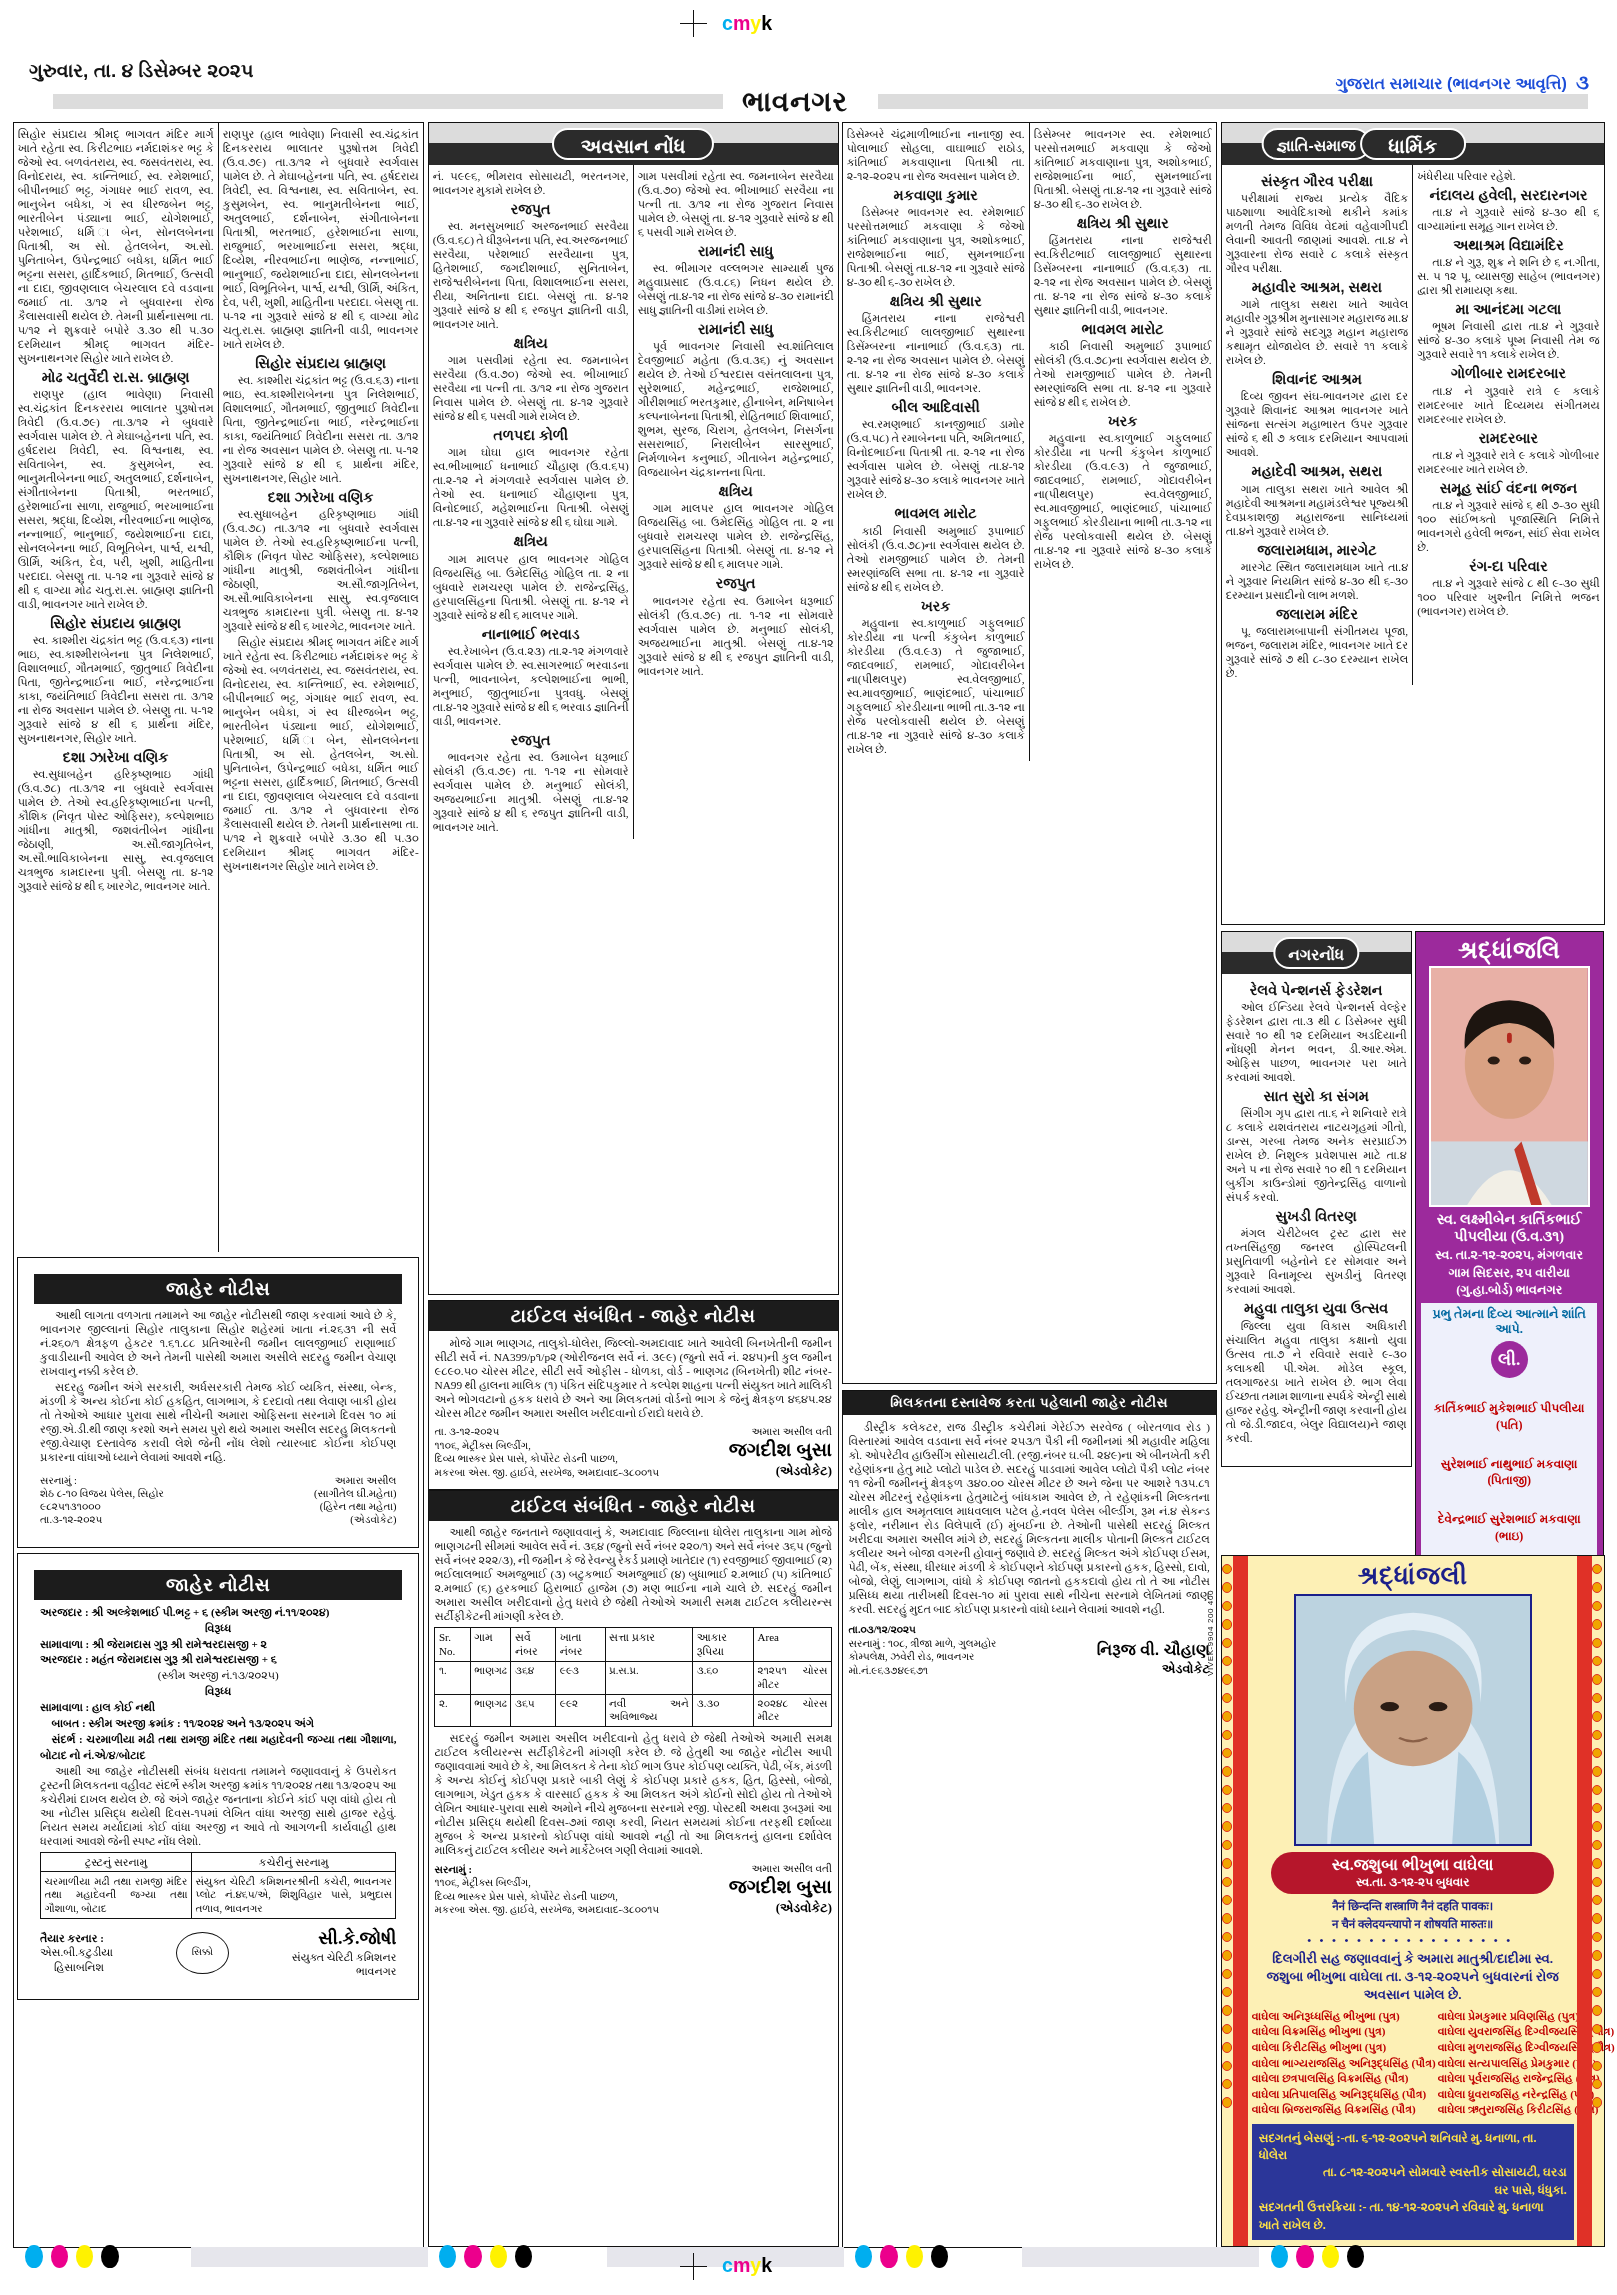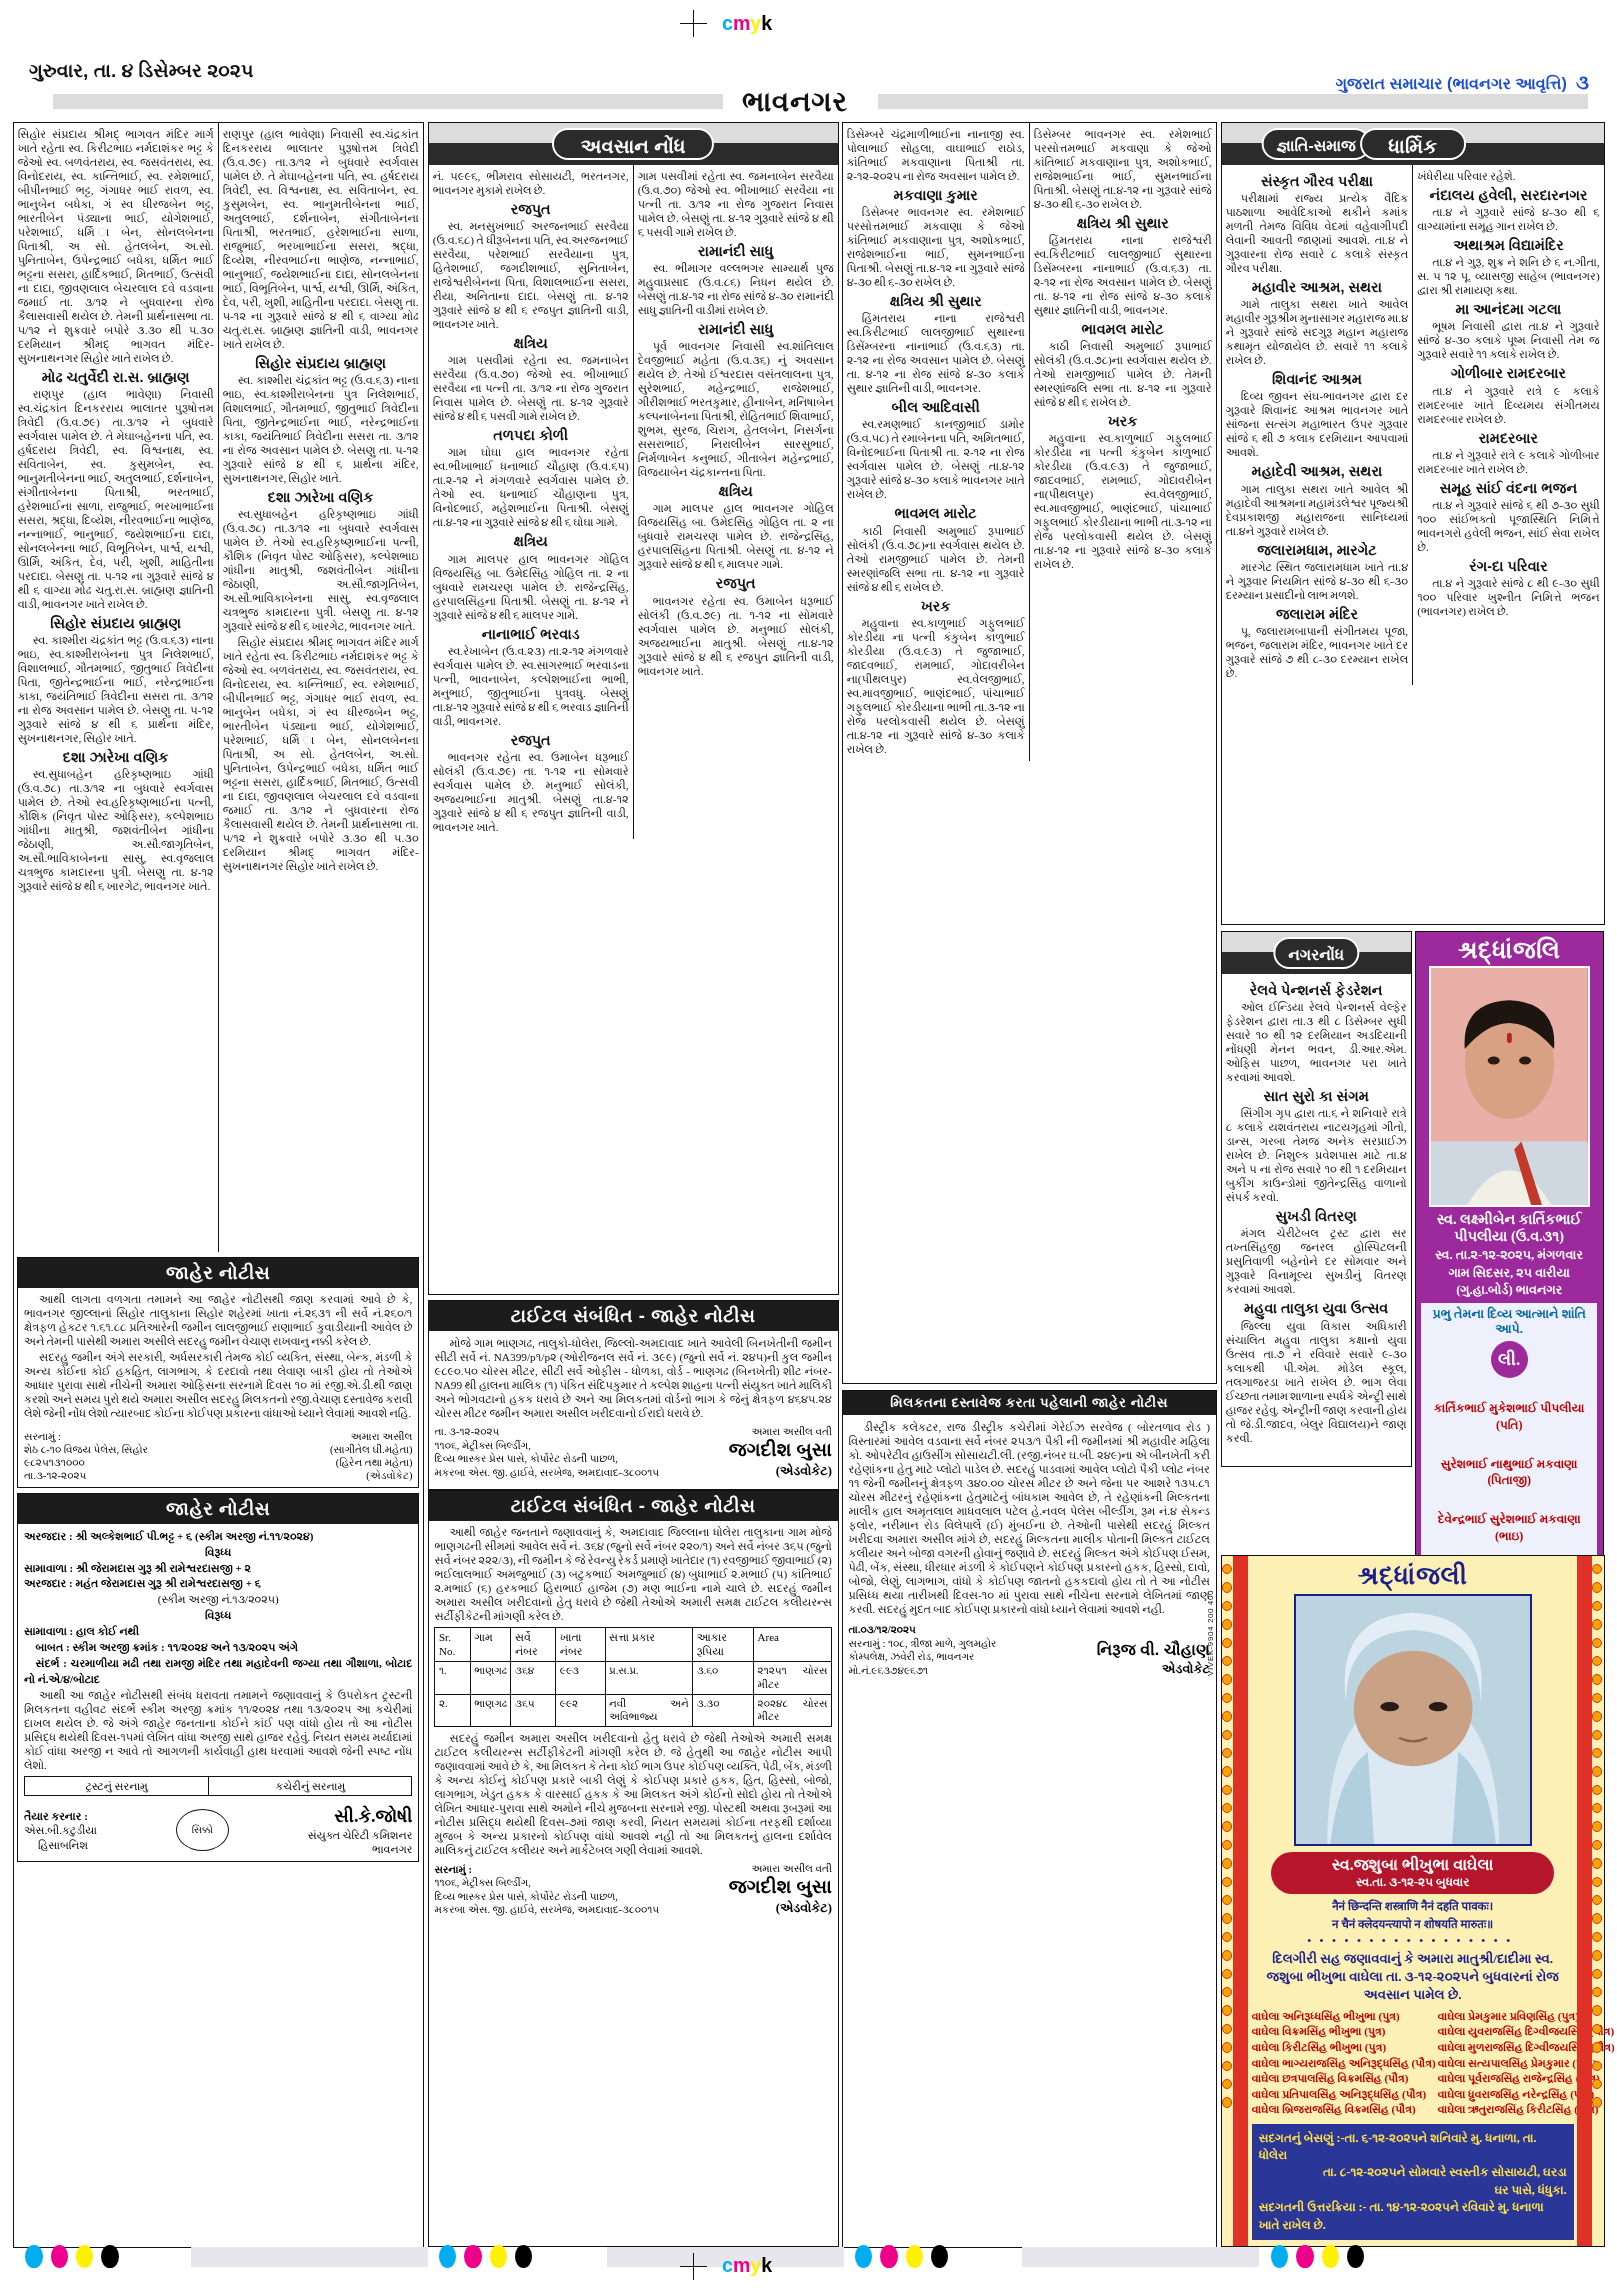--- a/index.html
+++ b/index.html
@@ -80,21 +80,21 @@
     color:#111; line-height:1.15;
   }
   .bd { 
     font-size:11.3px; line-height:1.24; text-align:justify;
     color:#111; margin:0 0 1.7px; word-spacing:-0.6px;
     font-family:"Liberation Serif", serif;
   }
   .bd.ind { text-indent:15px; }
   .ctr { text-align:center; }
 
-  .notice-box { border:1.7px solid #111; margin:4.6px 3.5px; padding:0; }
+  .notice-box { border:1.7px solid #111; margin:4.6px 3.5px; padding:16px; }
   .notice-body { padding:4.6px 5.8px; font-size:11px; line-height:1.3; text-align:justify; }
   .sign-row { display:flex; justify-content:space-between; align-items:flex-end; padding:3.5px 5.8px 5.8px; }
   .sign-left { font-size:10.4px; line-height:1.25; }
   .sign-right { text-align:right; }
   .sign-name { font-size:19px; font-weight:bold; font-family:"Liberation Sans", sans-serif; }
   .sign-role { font-size:12.7px; font-weight:bold; }
 
   table.nt { width:100%; border-collapse:collapse; margin:3.5px 0; font-size:10.4px; }
   table.nt th, table.nt td { border:1.2px solid #111; padding:2.3px 3.5px; vertical-align:top; }
   table.nt th { font-weight:normal; font-size:11px; }
@@ -234,20 +234,24 @@
             <div style="font-weight:bold;">સામાવાળા : હાલ કોઈ નથી</div>
             <div style="font-weight:bold; text-indent:11.6px;">બાબત : સ્કીમ અરજી ક્રમાંક : ૧૧/૨૦૨૪ અને ૧૩/૨૦૨૫ અંગે</div>
             <div style="font-weight:bold; text-indent:11.6px;">સંદર્ભ : ચરમાળીયા મઢી તથા રામજી મંદિર તથા મહાદેવની જગ્યા તથા ગૌશાળા, બોટાદ નો નં.એ/૪/બોટાદ</div>
           </div>
           <p class="bd ind">આથી આ જાહેર નોટીસથી સંબંધ ધરાવતા તમામને જણાવવાનું કે ઉપરોકત ટ્રસ્ટની મિલકતના વહીવટ સંદર્ભે સ્કીમ અરજી ક્રમાંક ૧૧/૨૦૨૪ તથા ૧૩/૨૦૨૫ આ કચેરીમાં દાખલ થયેલ છે. જે અંગે જાહેર જનતાના કોઈને કાંઈ પણ વાંધો હોય તો આ નોટીસ પ્રસિદ્ધ થયેથી દિવસ-૧૫માં લેખિત વાંધા અરજી સાથે હાજર રહેવું. નિયત સમય મર્યાદામાં કોઈ વાંધા અરજી ન આવે તો આગળની કાર્યવાહી હાથ ધરવામાં આવશે જેની સ્પષ્ટ નોંધ લેશો.</p>
           <table class="nt">
             <tbody>
                 <tr>
               <th class="ctr">ટ્રસ્ટનું સરનામુ</th>
               <th class="ctr">કચેરીનું સરનામુ</th>
+            </tr>
+            <tr>
+              <td>ચરમાળીયા મઢી તથા રામજી મંદિર તથા મહાદેવની જગ્યા તથા ગૌશાળા, બોટાદ</td>
+              <td>સંયુક્ત ચેરિટી કમિશનરશ્રીની કચેરી, ભાવનગર પ્લોટ નં.૪૬૫/એ, શિશુવિહાર પાસે, પ્રભુદાસ તળાવ, ભાવનગર</td>
             </tr>
           </tbody>
             </table>
           <div style="display:flex; justify-content:space-between; align-items:center; padding-top:4.6px;">
             <div style="font-size:11px; line-height:1.3;">
               <div style="font-weight:bold;">તૈયાર કરનાર :</div>
               <div>એસ.બી.કટુડીયા</div>
               <div style="padding-left:14px;">હિસાબનિશ</div>
             </div>
             <div style="width:53px;height:42px;border:1.2px solid #111;border-radius:50%;display:flex;align-items:center;justify-content:center;font-size:9.8px;">

